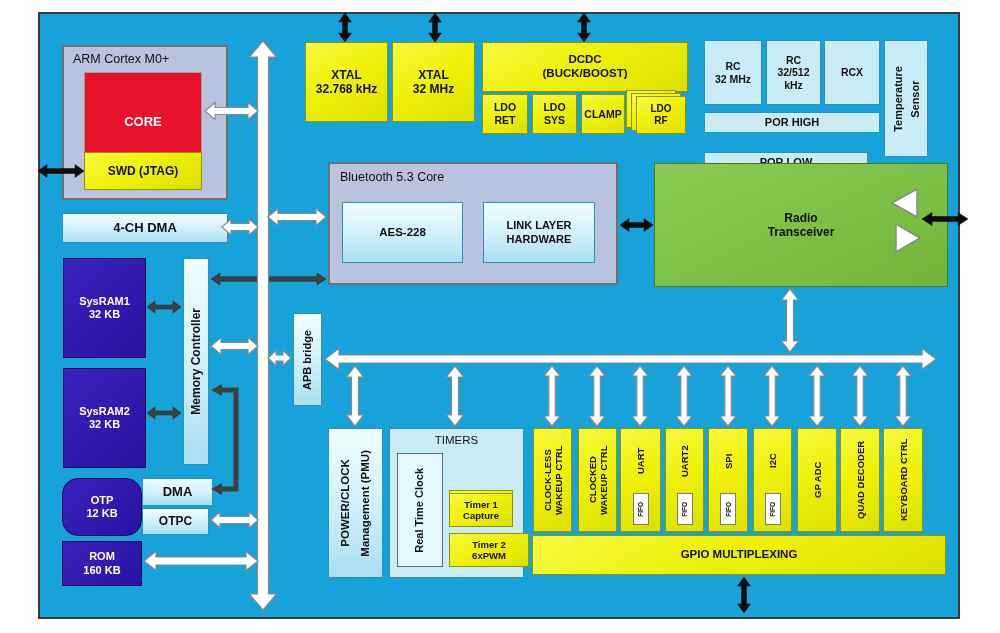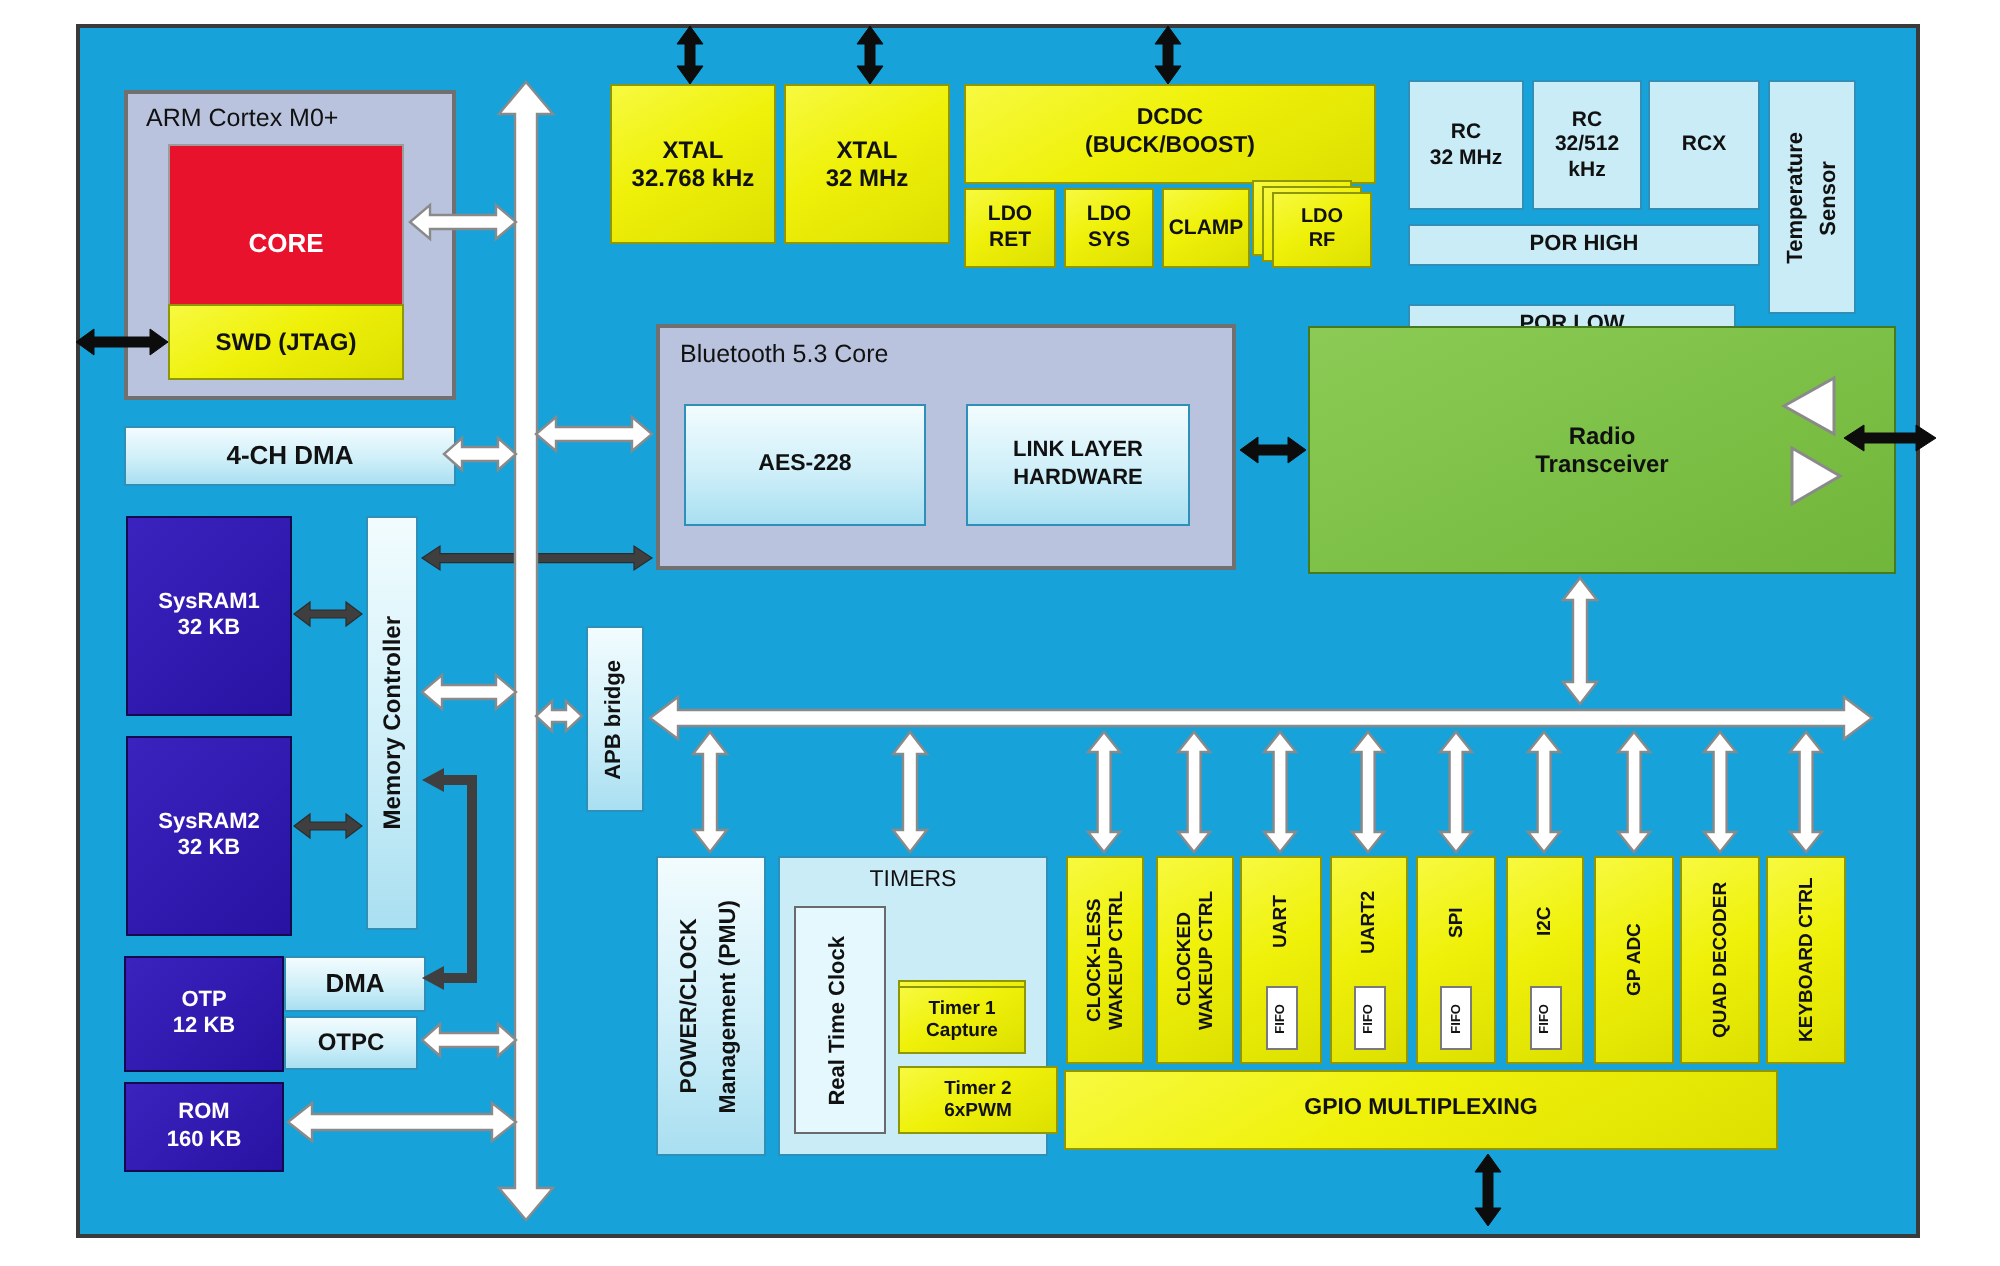--- a/index.html
+++ b/index.html
@@ -40,21 +40,21 @@
   <div class="blk yellow" style="left:84px;top:152px;width:118px;height:38px;font-size:12px;">SWD (JTAG)</div>
 
   <div class="blk cyan" style="left:62px;top:213px;width:166px;height:30px;font-size:13px;">4-CH DMA</div>
   <div class="blk indigo ml" style="left:63px;top:258px;width:83px;height:100px;font-size:11px;">SysRAM1
 32 KB</div>
   <div class="blk indigo ml" style="left:63px;top:368px;width:83px;height:100px;font-size:11px;">SysRAM2
 32 KB</div>
   <div class="blk cyan" style="left:183px;top:258px;width:26px;height:207px;font-size:12px;">
     <span class="vt">Memory Controller</span>
   </div>
-  <div class="blk indigo ml" style="left:62px;top:478px;width:80px;height:58px;font-size:11px;">OTP
+  <div class="blk indigo ml" style="left:62px;top:478px;width:80px;height:58px;font-size:11px;border-radius:16px;">OTP
 12 KB</div>
   <div class="blk cyan" style="left:142px;top:478px;width:71px;height:28px;font-size:13px;">DMA</div>
   <div class="blk cyan" style="left:142px;top:508px;width:67px;height:27px;font-size:12px;">OTPC</div>
   <div class="blk indigo ml" style="left:62px;top:541px;width:80px;height:45px;font-size:11px;">ROM
 160 KB</div>
 
   <div class="blk yellow ml" style="left:305px;top:42px;width:83px;height:80px;font-size:12px;">XTAL
 32.768 kHz</div>
   <div class="blk yellow ml" style="left:392px;top:42px;width:83px;height:80px;font-size:12px;">XTAL
 32 MHz</div>
@@ -149,21 +149,21 @@
   <div class="col yellow" style="left:797px;width:40px;">
     <span class="collbl vt ml">GP ADC</span>
   </div>
   <div class="col yellow" style="left:840px;width:40px;">
     <span class="collbl vt ml">QUAD DECODER</span>
   </div>
   <div class="col yellow" style="left:883px;width:40px;">
     <span class="collbl vt ml">KEYBOARD CTRL</span>
   </div>
 
-  <div class="blk yellow" style="left:532px;top:535px;width:357px;height:40px;font-size:11.5px;">GPIO MULTIPLEXING</div>
+  <div class="blk yellow" style="left:532px;top:535px;width:414px;height:40px;font-size:11.5px;">GPIO MULTIPLEXING</div>
 
   <svg id="arrows" xmlns="http://www.w3.org/2000/svg">
     <path d="M 221 390 H 236 V 489 H 221" fill="none" stroke="#3f3f3f" stroke-width="5"></path>
     <polygon points="211,390 222,384 222,396" fill="#3f3f3f"></polygon>
     <polygon points="211,489 222,483 222,495" fill="#3f3f3f"></polygon>
     <polygon points="892,203 917,189 917,217" fill="#fff" stroke="#8a8a8a" stroke-width="1.5"></polygon>
     <polygon points="920,238 896,224 896,252" fill="#fff" stroke="#8a8a8a" stroke-width="1.5"></polygon>
   <polygon points="147.0,307.0 155.0,313.0 155.0,309.0 173.0,309.0 173.0,313.0 181.0,307.0 173.0,301.0 173.0,305.0 155.0,305.0 155.0,301.0" fill="#3f3f3f" stroke="#2c2c2c" stroke-width="0.6"></polygon>
       <polygon points="147.0,413.0 155.0,419.0 155.0,415.0 173.0,415.0 173.0,419.0 181.0,413.0 173.0,407.0 173.0,411.0 155.0,411.0 155.0,407.0" fill="#3f3f3f" stroke="#2c2c2c" stroke-width="0.6"></polygon>
       <polygon points="211.0,279.0 220.0,285.0 220.0,281.3 317.0,281.3 317.0,285.0 326.0,279.0 317.0,273.0 317.0,276.8 220.0,276.8 220.0,273.0" fill="#3f3f3f" stroke="#2c2c2c" stroke-width="0.6"></polygon>

